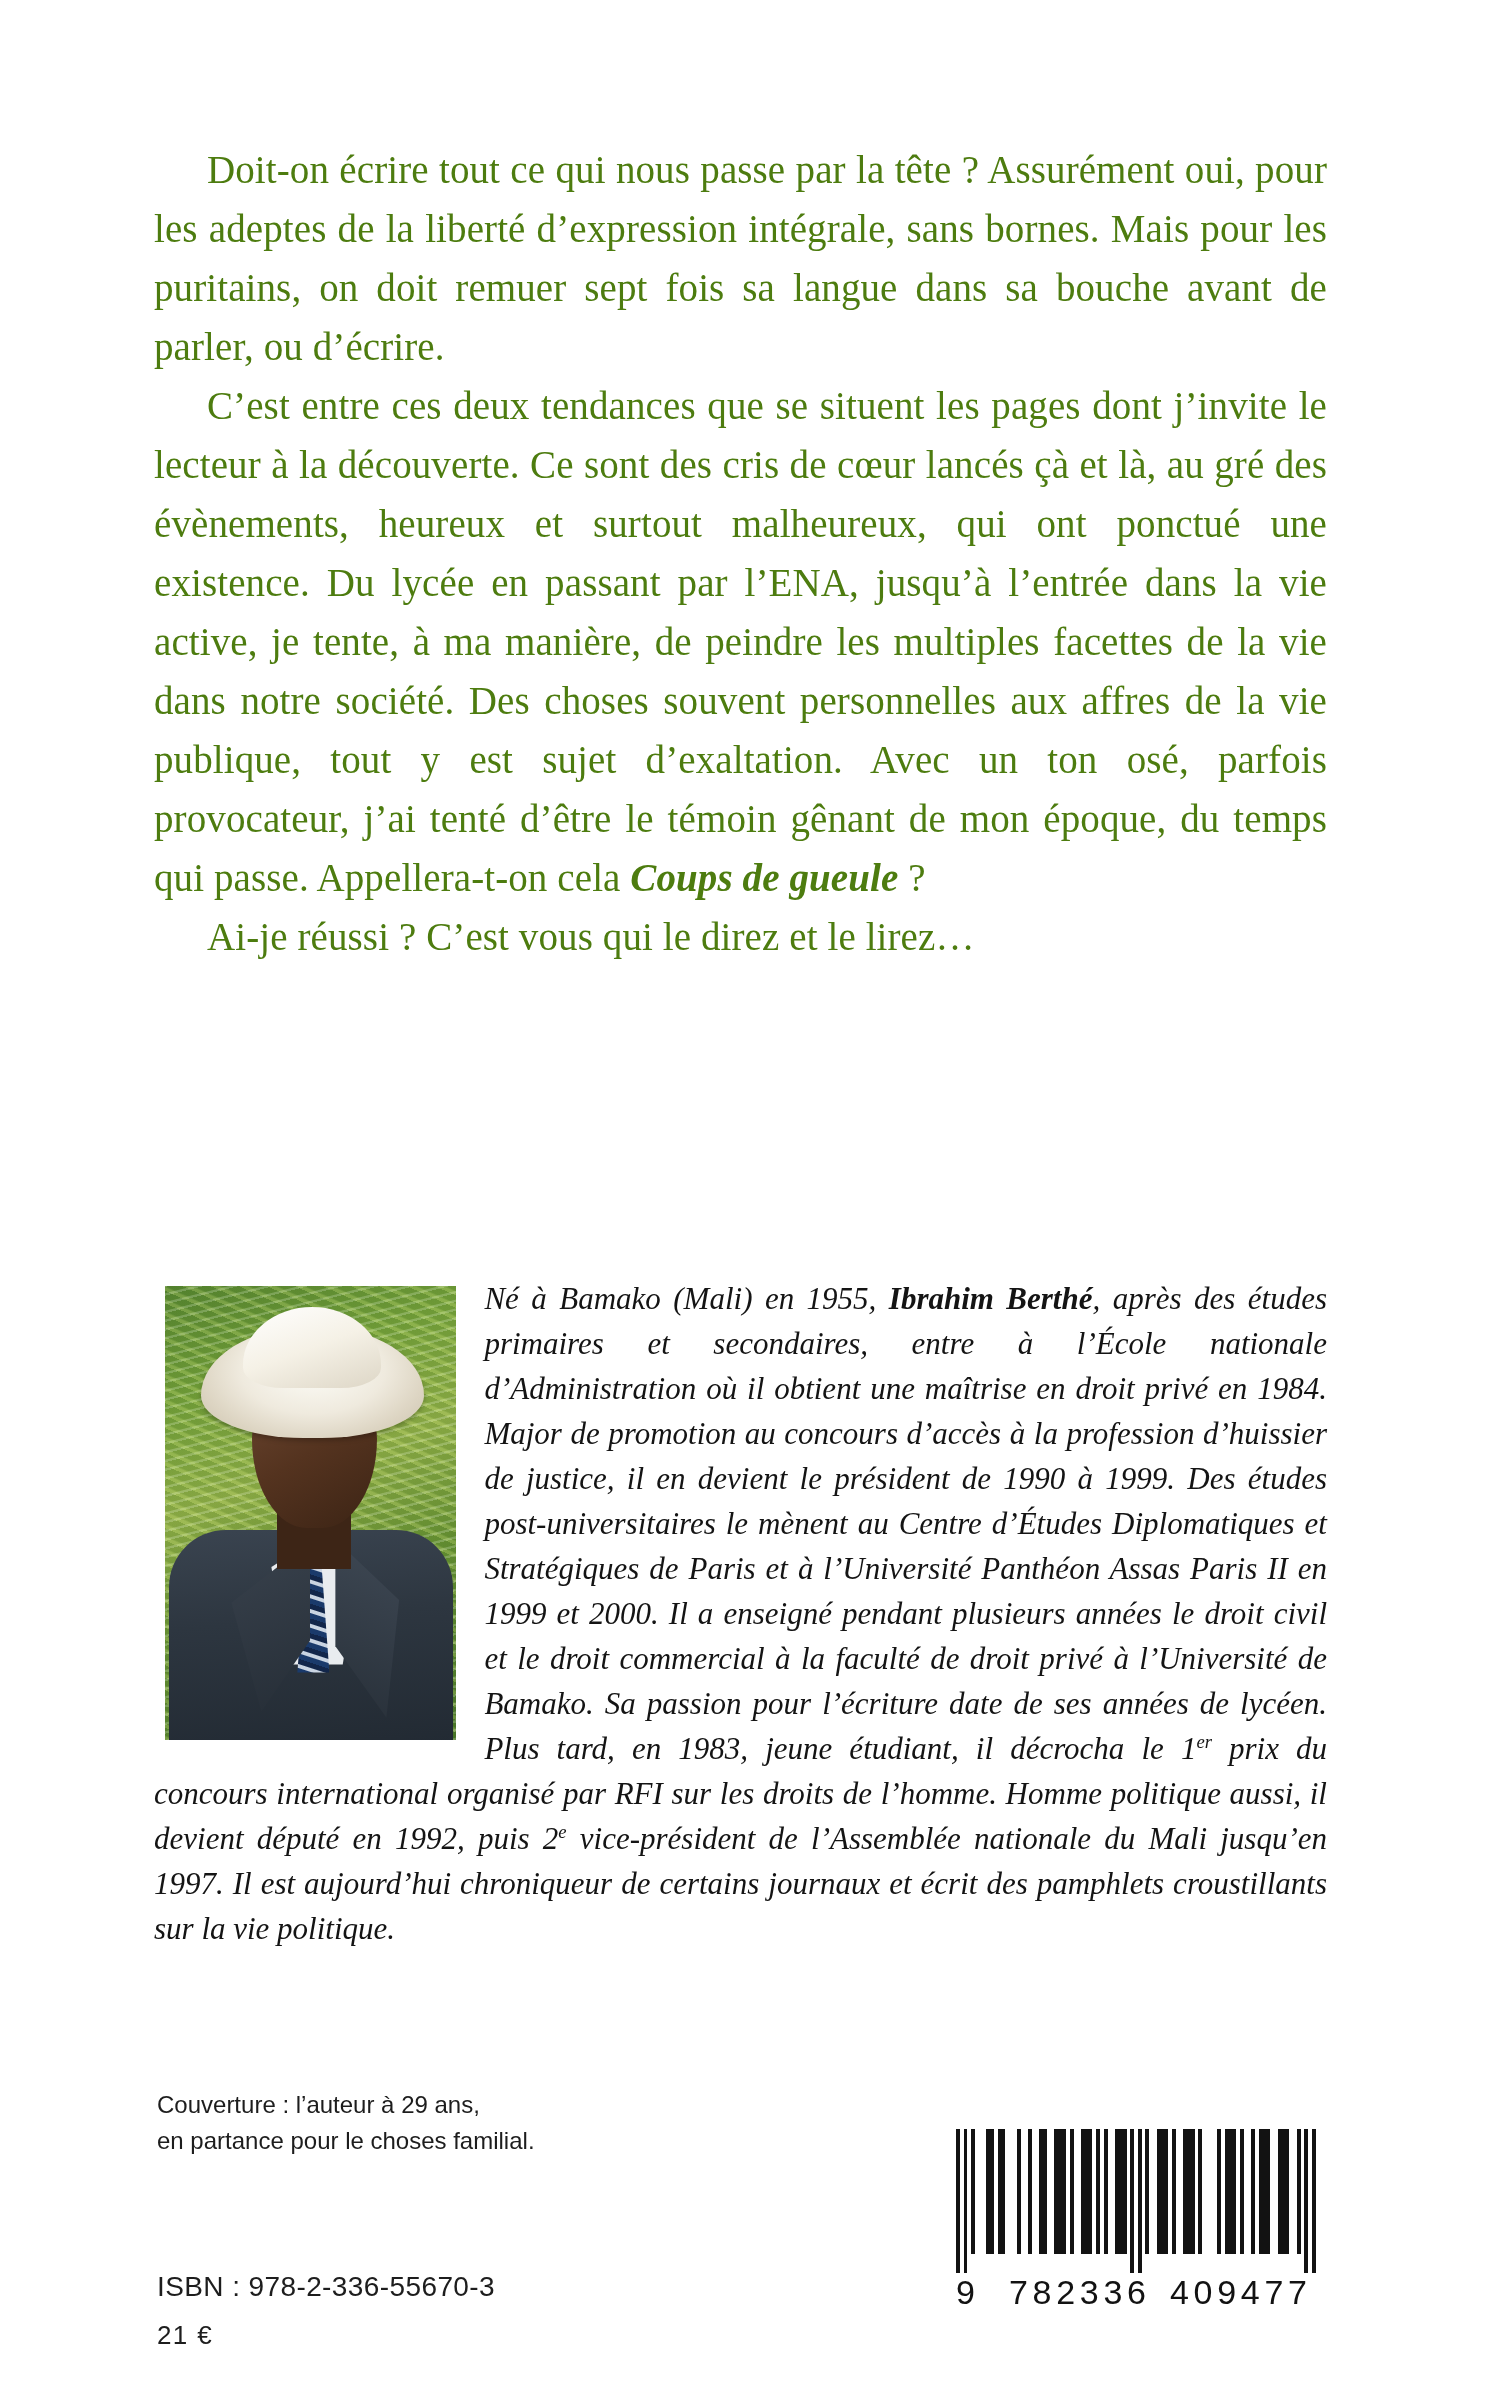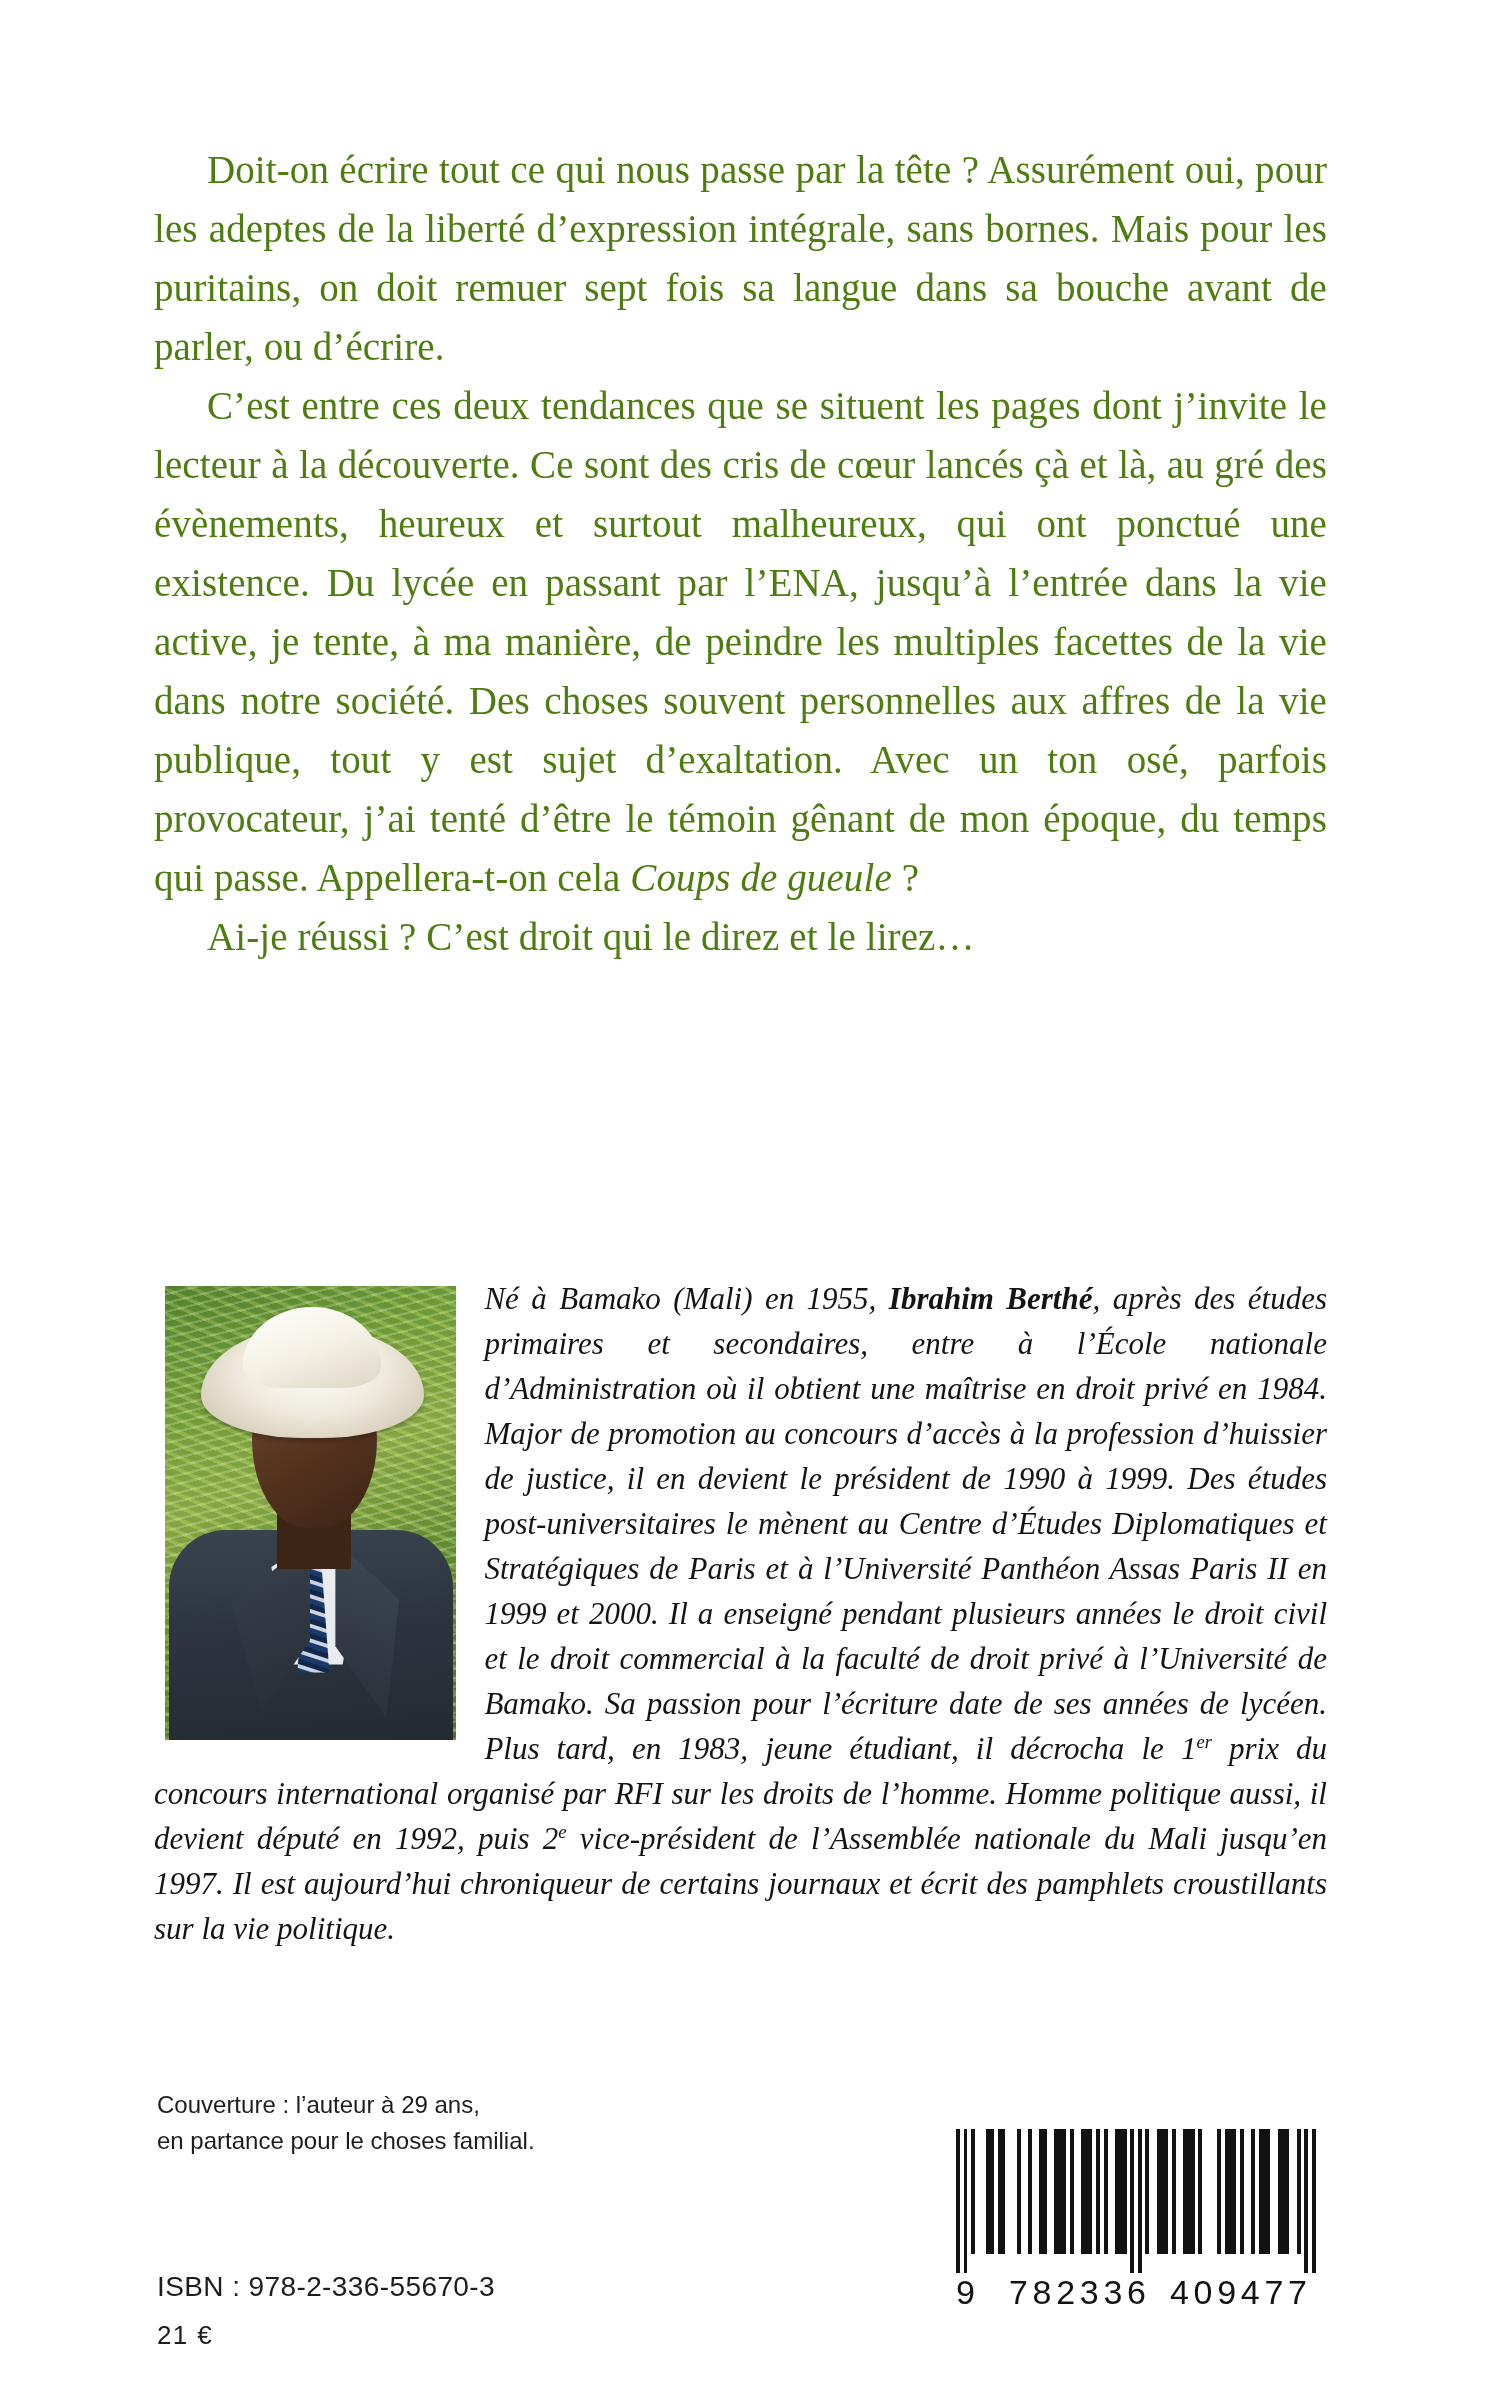--- a/index.html
+++ b/index.html
@@ -31,21 +31,21 @@
     letter-spacing: 0.1px;
   }
   .blurb p {
     margin: 0;
     text-indent: 53px;
   }
   .blurb p.last {
     text-align: left;
   }
   .work-title {
-    font-weight: normal;
+    font-weight: bold;
     font-style: italic;
   }
 
   
   .author-block {
     position: absolute;
     left: 154px;
     top: 1276px;
     width: 1173px;
   }
@@ -258,21 +258,21 @@
   .bd-lead  { left: 0px; }
   .bd-left  { left: 53px; letter-spacing: 4.7px; }
   .bd-right { left: 214px; letter-spacing: 4.7px; }
 </style>
 </head>
 <body>
 
 <div class="blurb">
   <p>Doit-on écrire tout ce qui nous passe par la tête ? Assurément oui, pour les adeptes de la liberté d’expression intégrale, sans bornes. Mais pour les puritains, on doit remuer sept fois sa langue dans sa bouche avant de parler, ou d’écrire.</p>
   <p><span>C’est entre ces deux tendances que se situent les pages dont j’invite le lecteur à la découverte. Ce sont des cris de cœur lancés çà et là, au gré des évènements, heureux et surtout malheureux, qui ont ponctué une existence. Du lycée en passant par l’ENA, jusqu’à l’entrée dans la vie active, je tente, à ma manière, de peindre les multiples facettes de la vie dans notre société. Des choses souvent personnelles aux affres de la vie publique, tout y est sujet d’exaltation. Avec un ton osé, parfois provocateur, j’ai tenté d’être le témoin gênant de mon époque, du temps qui passe. Appellera-t-on cela </span><span class="work-title">Coups de gueule</span><span> ?</span></p>
-  <p class="last">Ai-je réussi ? C’est droit qui le direz et le lirez…</p>
+  <p class="last">Ai-je réussi ? C’est vous qui le direz et le lirez…</p>
 </div>
 
 <div class="author-block">
 
   <div class="author-photo">
     <div class="photo-bg"></div>
     <div class="photo-suit"></div>
     <div class="photo-shirt"></div>
     <div class="photo-tie"></div>
     <div class="photo-lapelL"></div>

